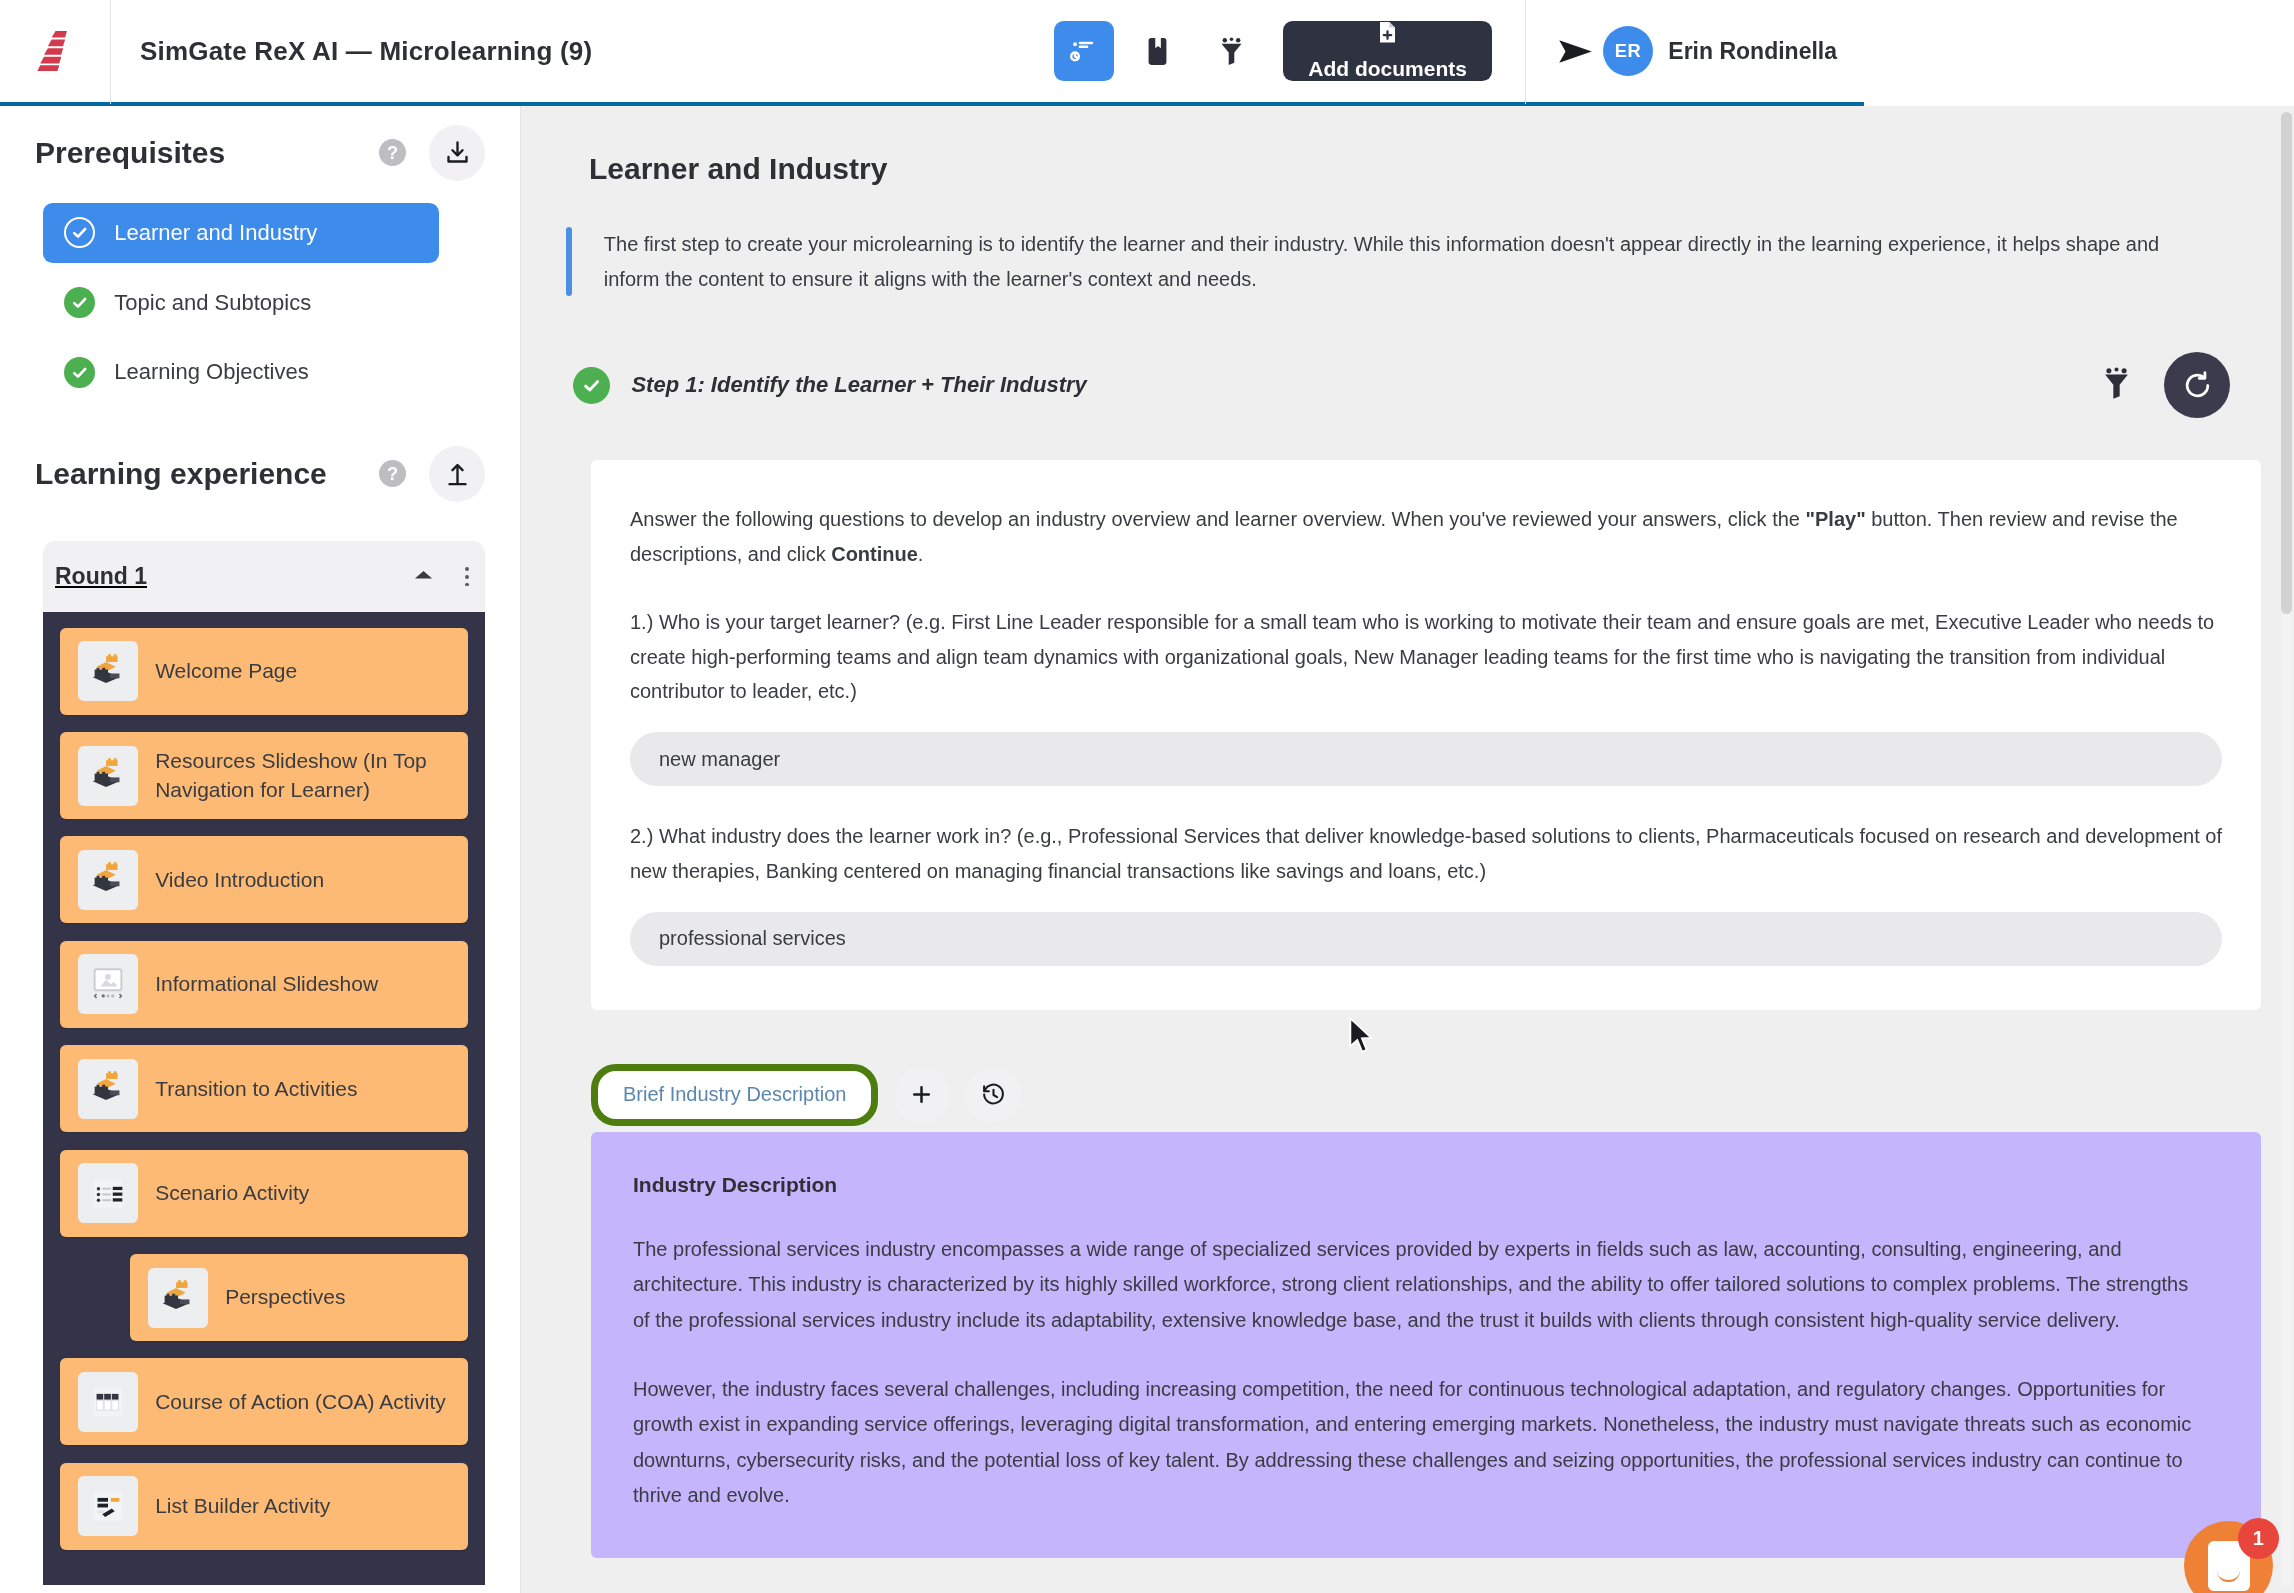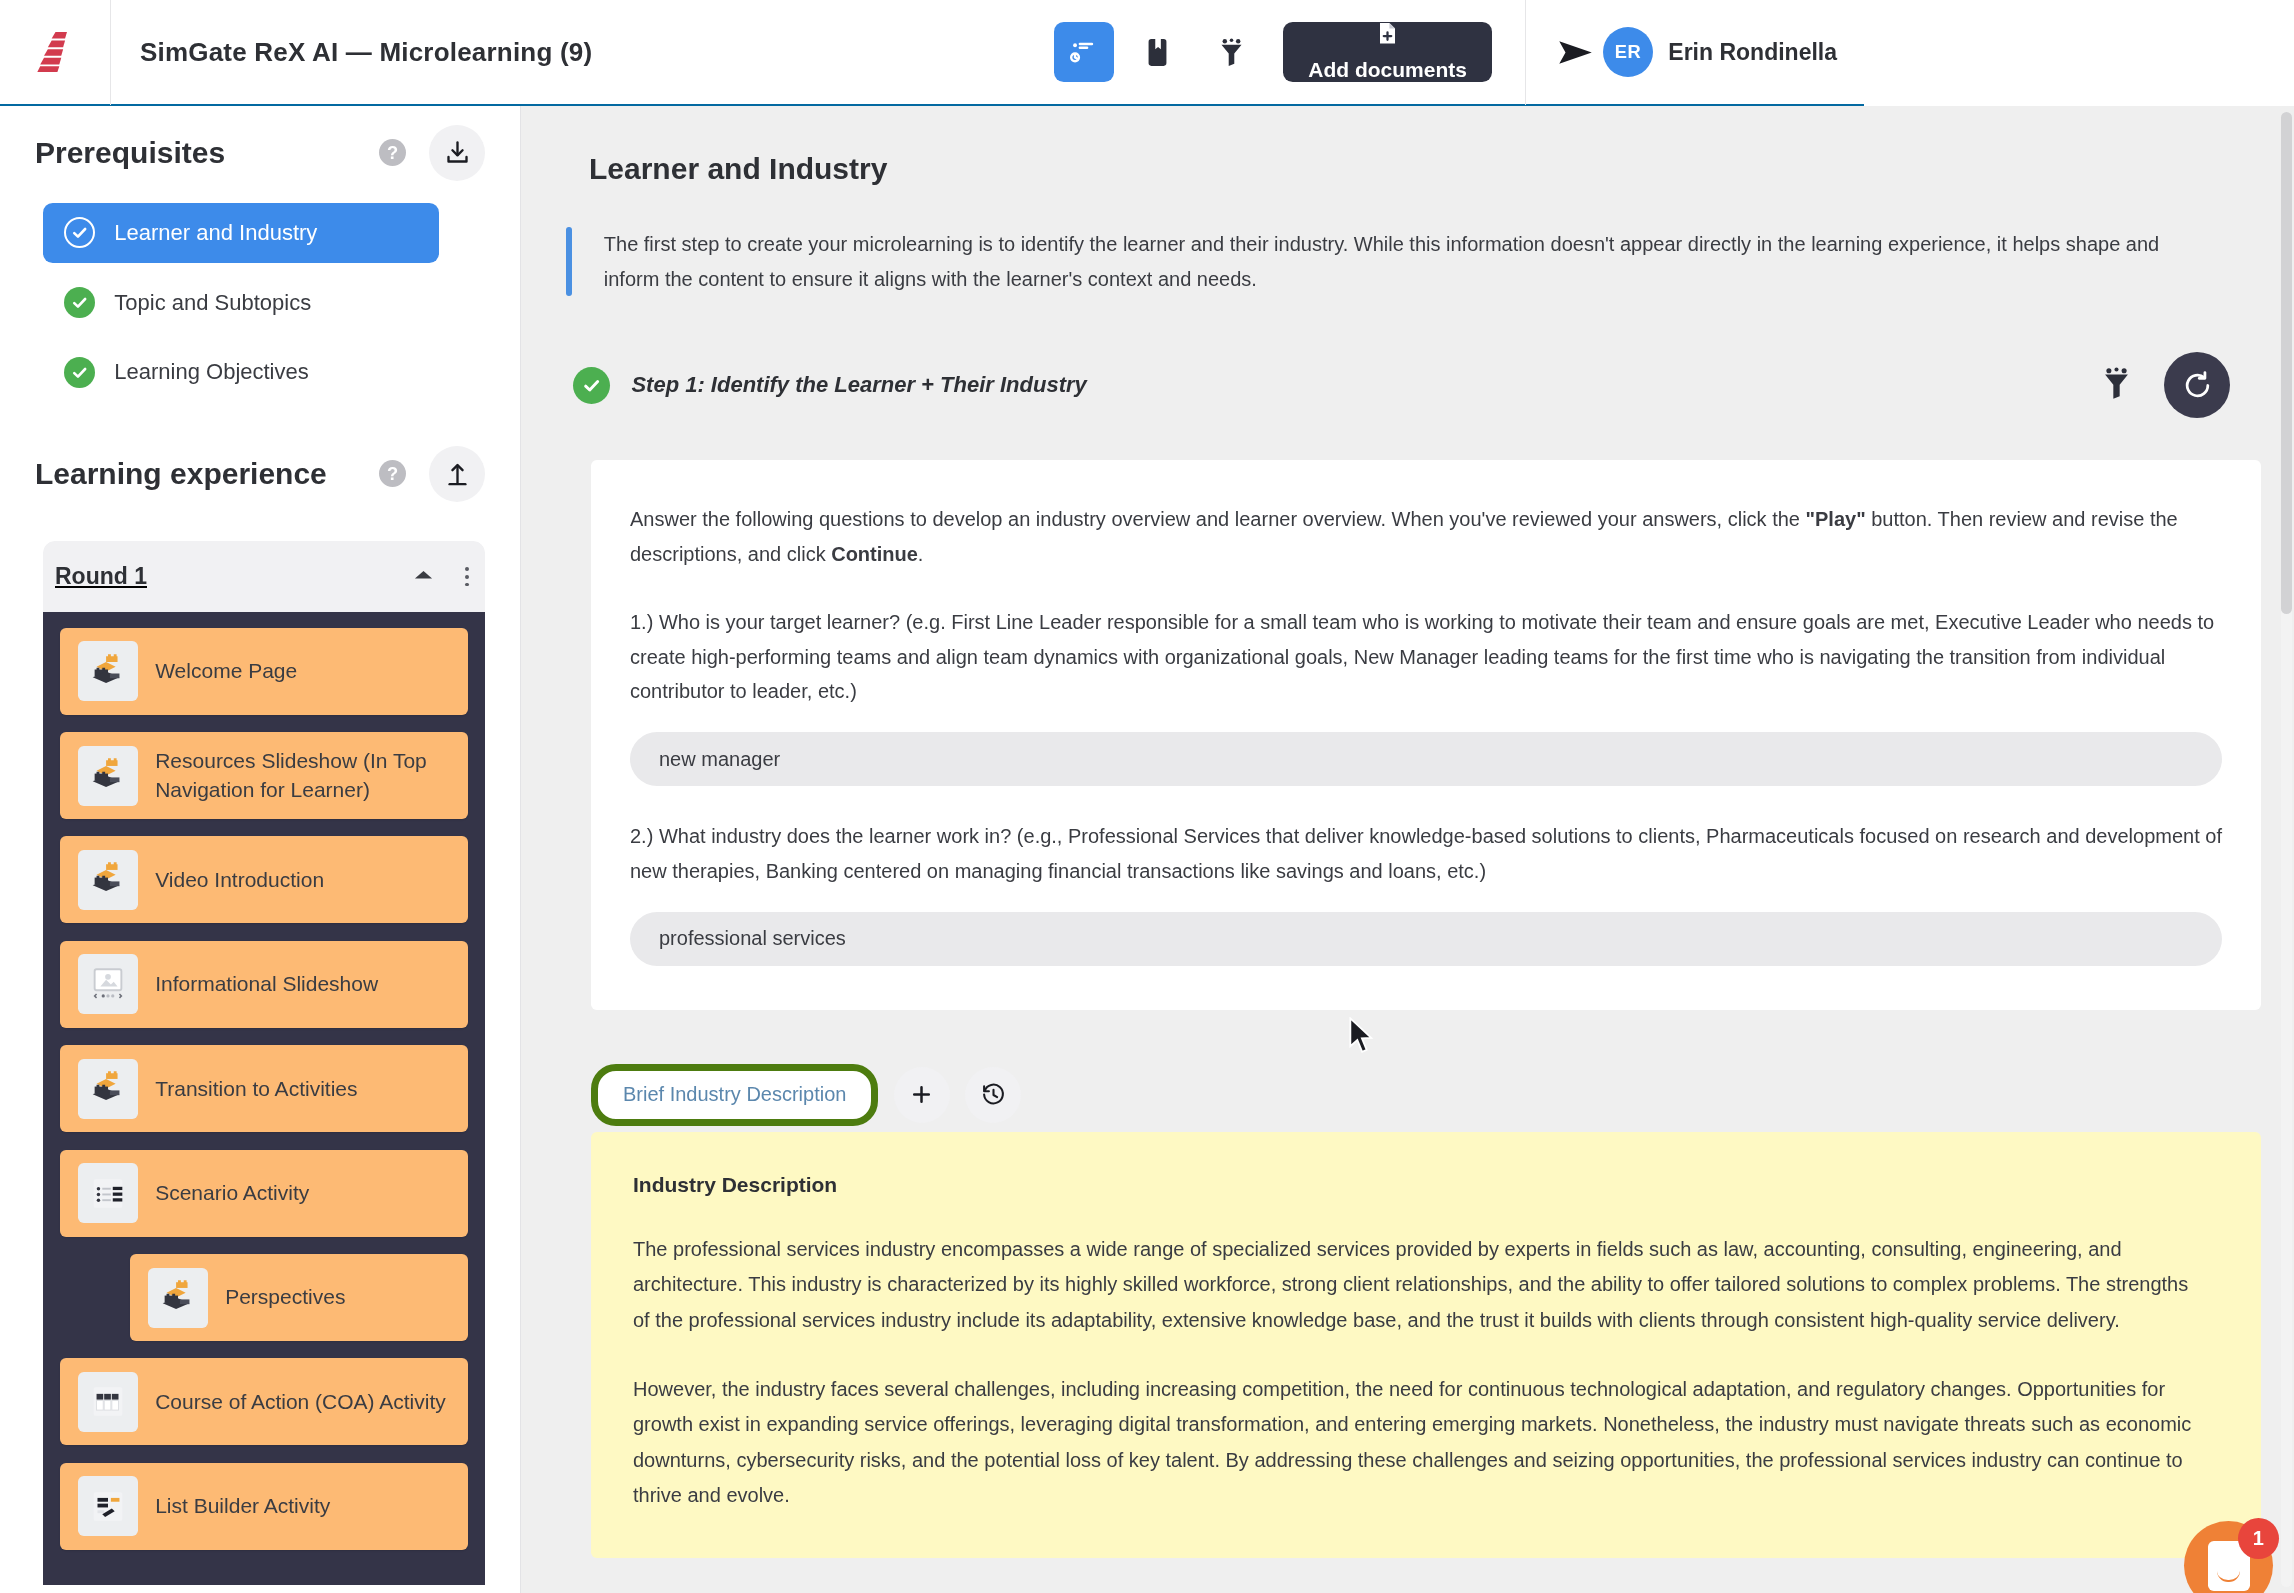--- a/index.html
+++ b/index.html
@@ -9,21 +9,21 @@
     font-family: "Liberation Sans", sans-serif;
     background: #ffffff;
     overflow: hidden;
   }
 
   
   .topbar {
     position: absolute; top: 0; left: 0;
     width: 1864px; height: 106px;
     background: #ffffff;
-    border-bottom: 2px solid #0369a1;
+    border-bottom: 4px solid #0369a1;
     display: flex; align-items: center;
     z-index: 30;
   }
   .logo-cell {
     width: 111px; height: 106px;
     display: flex; align-items: center; justify-content: center;
     border-right: 1px solid #e6e6e8;
   }
   .logo-mark { width: 39px; height: 44px; display:block; }
 
@@ -203,21 +203,21 @@
     background: #fff; color: #5b87ad;
     font-size: 20px; padding: 12.6px 25px; cursor: pointer;
     white-space: nowrap;
   }
   .sm-round-btn {
     width: 56px; height: 56px; border-radius: 50%;
     background: #f1f1f3; display: flex; align-items: center; justify-content: center;
     cursor: pointer;
   }
   .content-panel {
-    background: #fef9c3; border-radius: 5.8px;
+    background: #c4b5fd; border-radius: 5.8px;
     padding: 41px 53px 44px 42px;
     margin: 5.8px 0 50px 35px;
     width: 1670px;
   }
   .content-h { font-size: 21px; font-weight: bold; color: #2e3035; margin-bottom: 35px; }
   .content-p { font-size: 20px; line-height: 1.78; color: #3a3c42; margin-bottom: 33px; }
   .content-p:last-child { margin-bottom: 0; }
 
   
   .cursor { position: absolute; left: 1347px; top: 1017px; z-index: 60; }

